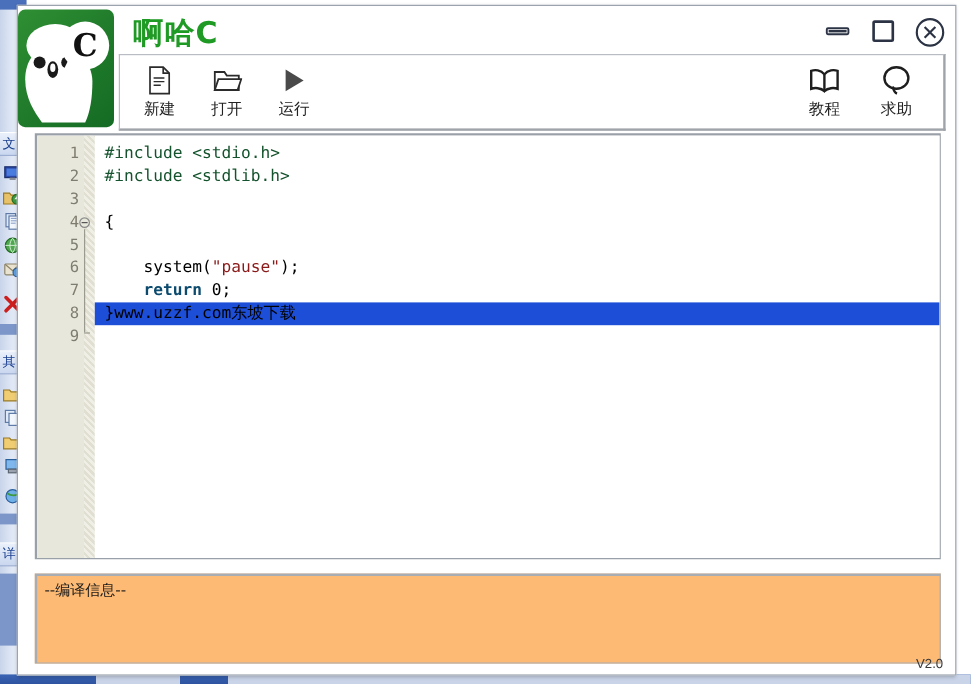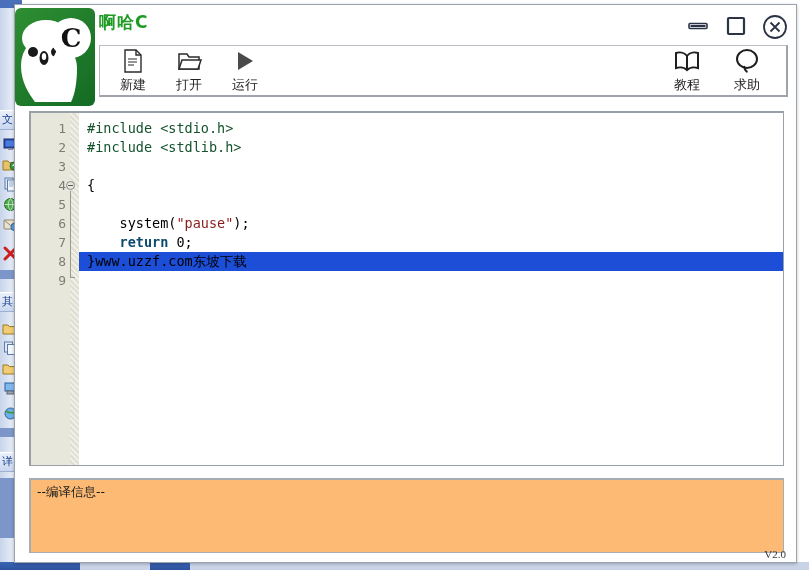--- a/index.html
+++ b/index.html
@@ -47,32 +47,32 @@
   }
 
   
   .header{position:relative;height:105px;}
   .logo{
     position:absolute;left:0px;top:3px;width:80px;height:98px;
     background:linear-gradient(135deg,#2f8f33 0%,#1f7a2a 55%,#146b24 100%);
     border-radius:6px;overflow:hidden;
   }
   .app-title{
-    position:absolute;left:84px;top:6px;
+    position:absolute;left:96px;top:6px;
     font-family:"DejaVu Sans","Liberation Sans",sans-serif;
-    font-size:17px;font-weight:700;color:#1f9a24;letter-spacing:1px;
+    font-size:25px;font-weight:700;color:#1f9a24;letter-spacing:1px;
     white-space:nowrap;
   }
 
   .wctrls{position:absolute;right:10px;top:9px;display:flex;gap:14px;align-items:center;}
   .wbtn{width:24px;height:24px;position:relative;cursor:pointer;}
 
   
   .toolbar{
-    position:absolute;left:84px;top:40px;right:8px;height:52px;
+    position:absolute;left:84px;top:40px;right:8px;height:64px;
     border:1px solid #b9bcc2;
     border-right:2px solid #9fa3aa;border-bottom:2px solid #9fa3aa;
     background:#ffffff;box-sizing:border-box;
     display:flex;align-items:center;
   }
   .tb-left{display:flex;align-items:flex-start;padding-left:12px;gap:14px;}
   .tb-right{margin-left:auto;display:flex;align-items:flex-start;gap:18px;padding-right:18px;}
   .tb-btn{
     width:42px;display:flex;flex-direction:column;align-items:center;cursor:pointer;
   }
@@ -129,21 +129,21 @@
     border:1px solid #a8adb4;
     border-top:2px solid #a8adb4;border-left:2px solid #a8adb4;
     background:#fdba74;box-sizing:border-box;
     padding:4px 6px;
     font-family:"DejaVu Sans","Liberation Sans",sans-serif;
     font-size:12.5px;color:#1a1a1a;
     overflow:hidden;
   }
   .version{
     position:absolute;right:10px;bottom:2px;
-    font-family:Liberation Serif, serif;
+    font-family:Liberation Sans, sans-serif;
     font-size:11px;color:#3a3a3a;
   }
 </style>
 </head>
 <body>
 
 <div id="root">
 
   <div class="bg-app">
     <div class="bg-sidebar">

